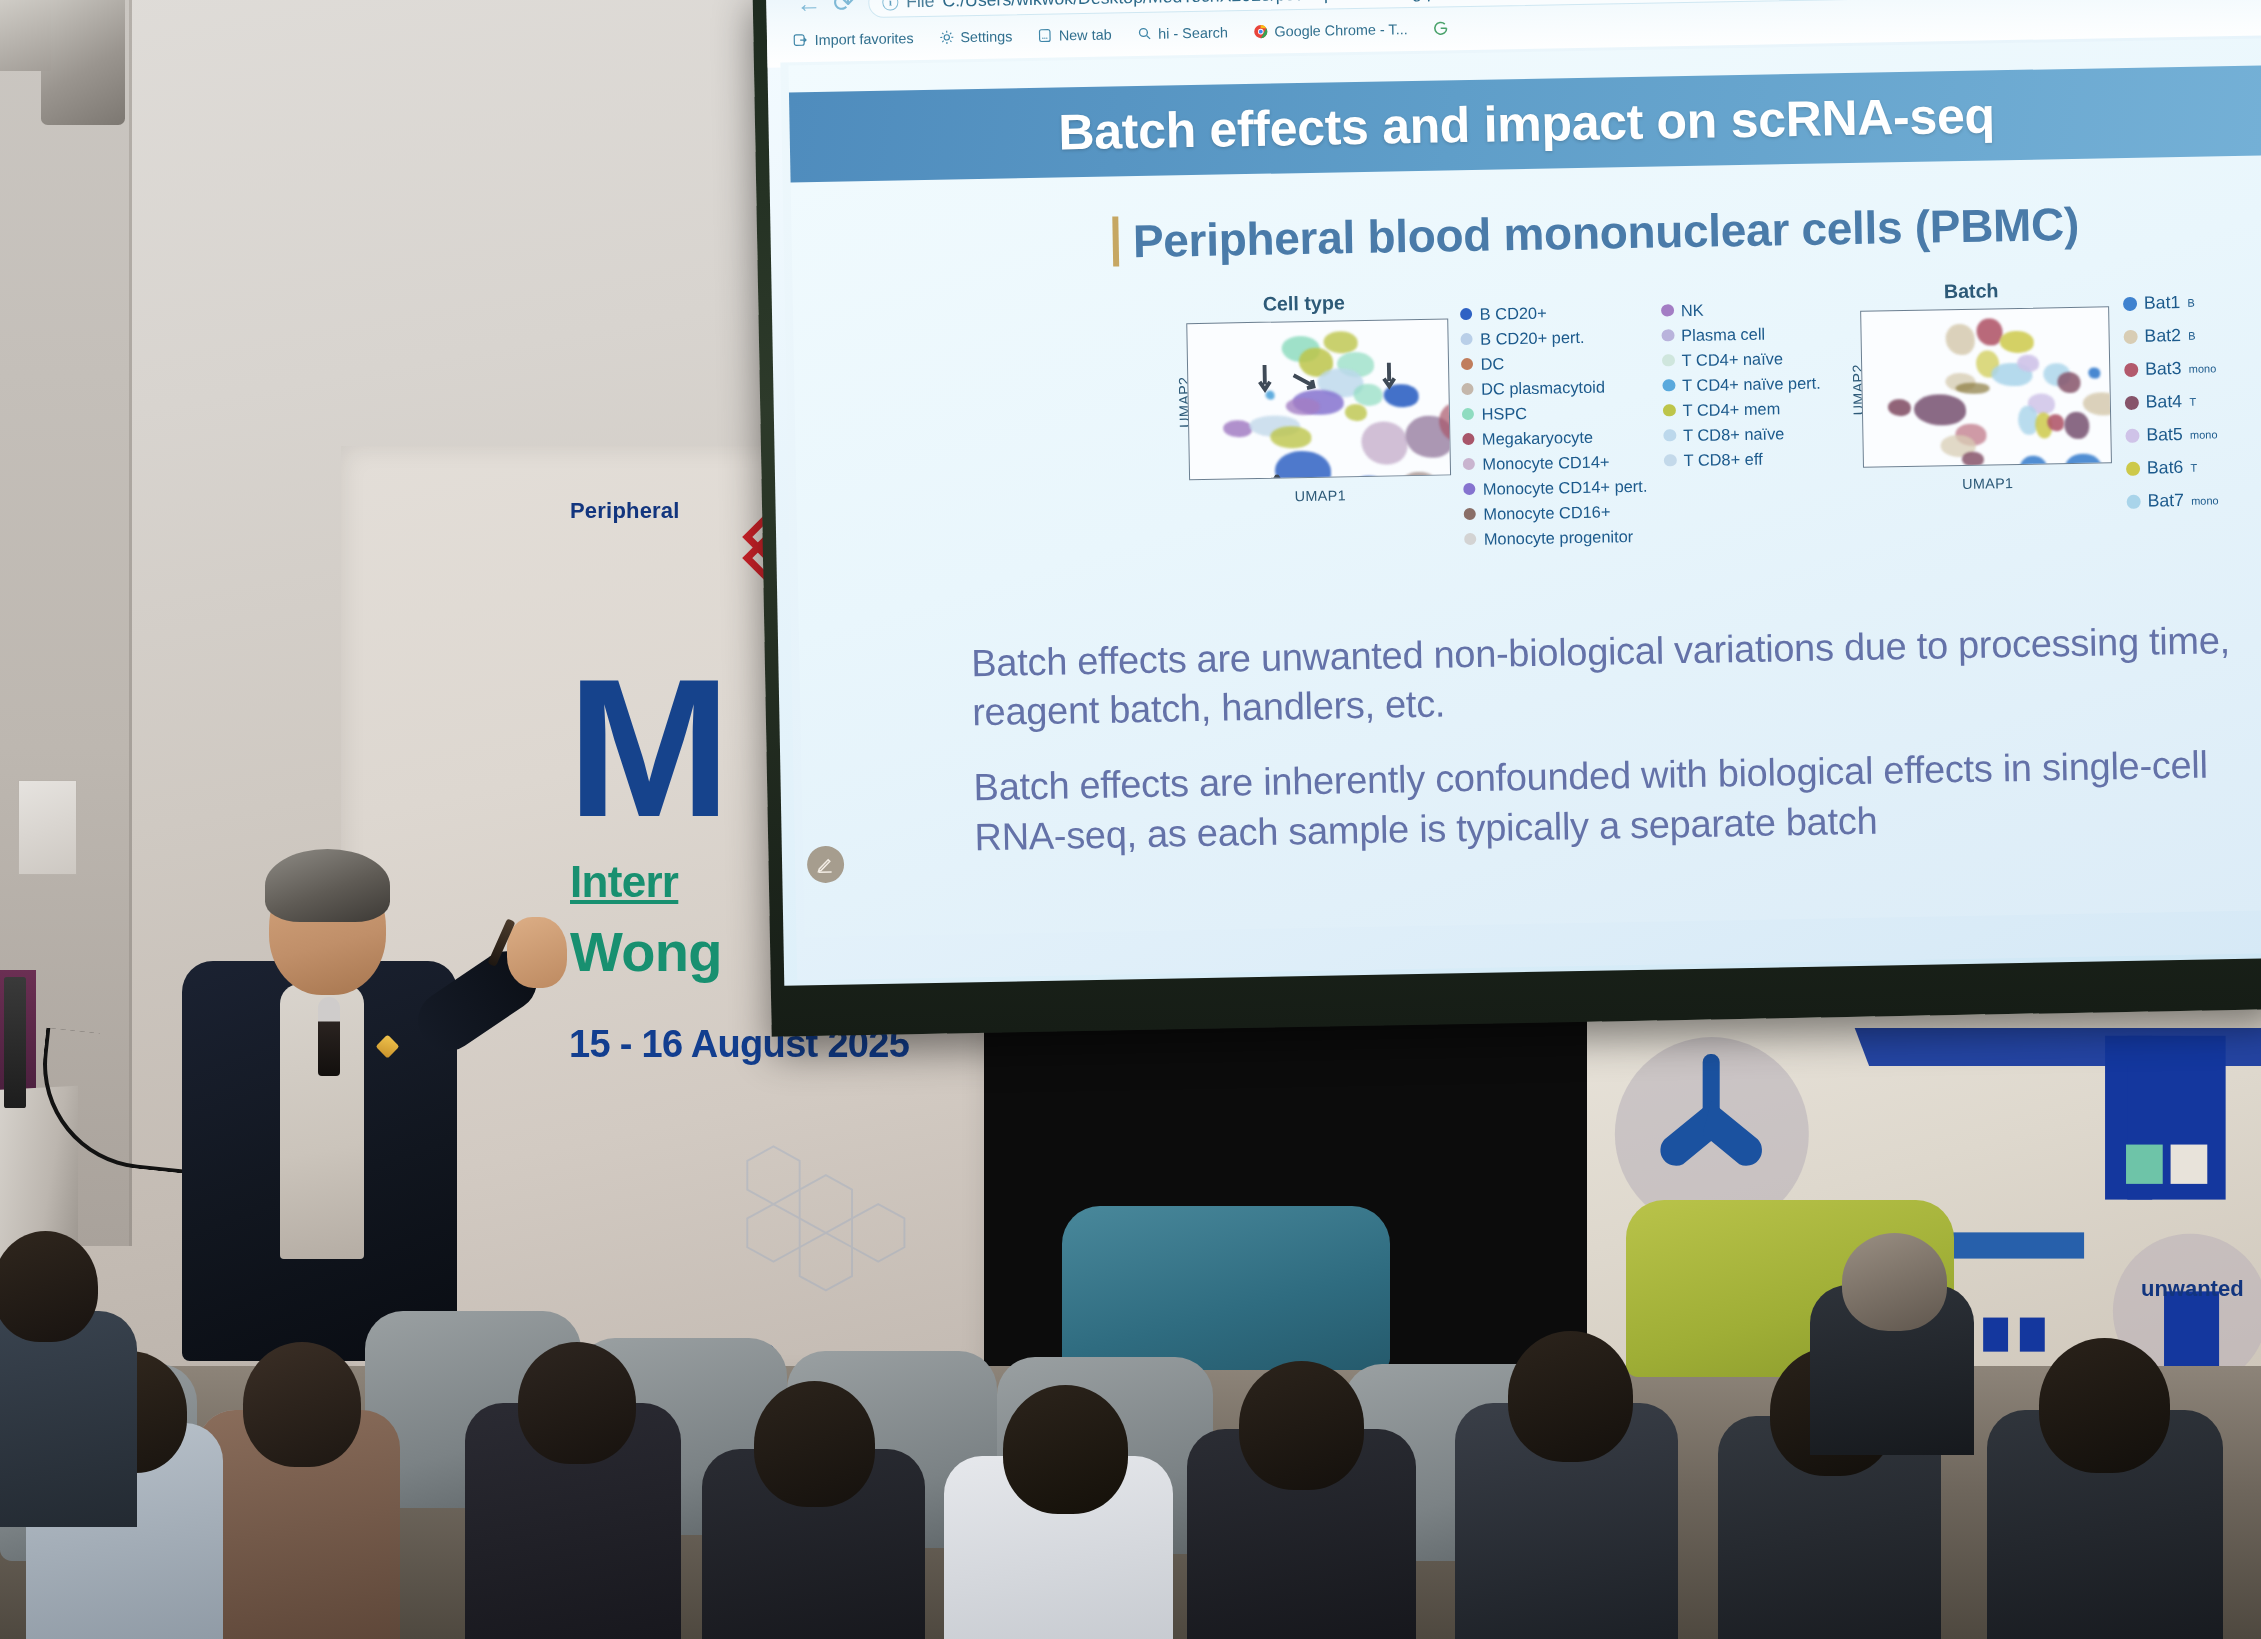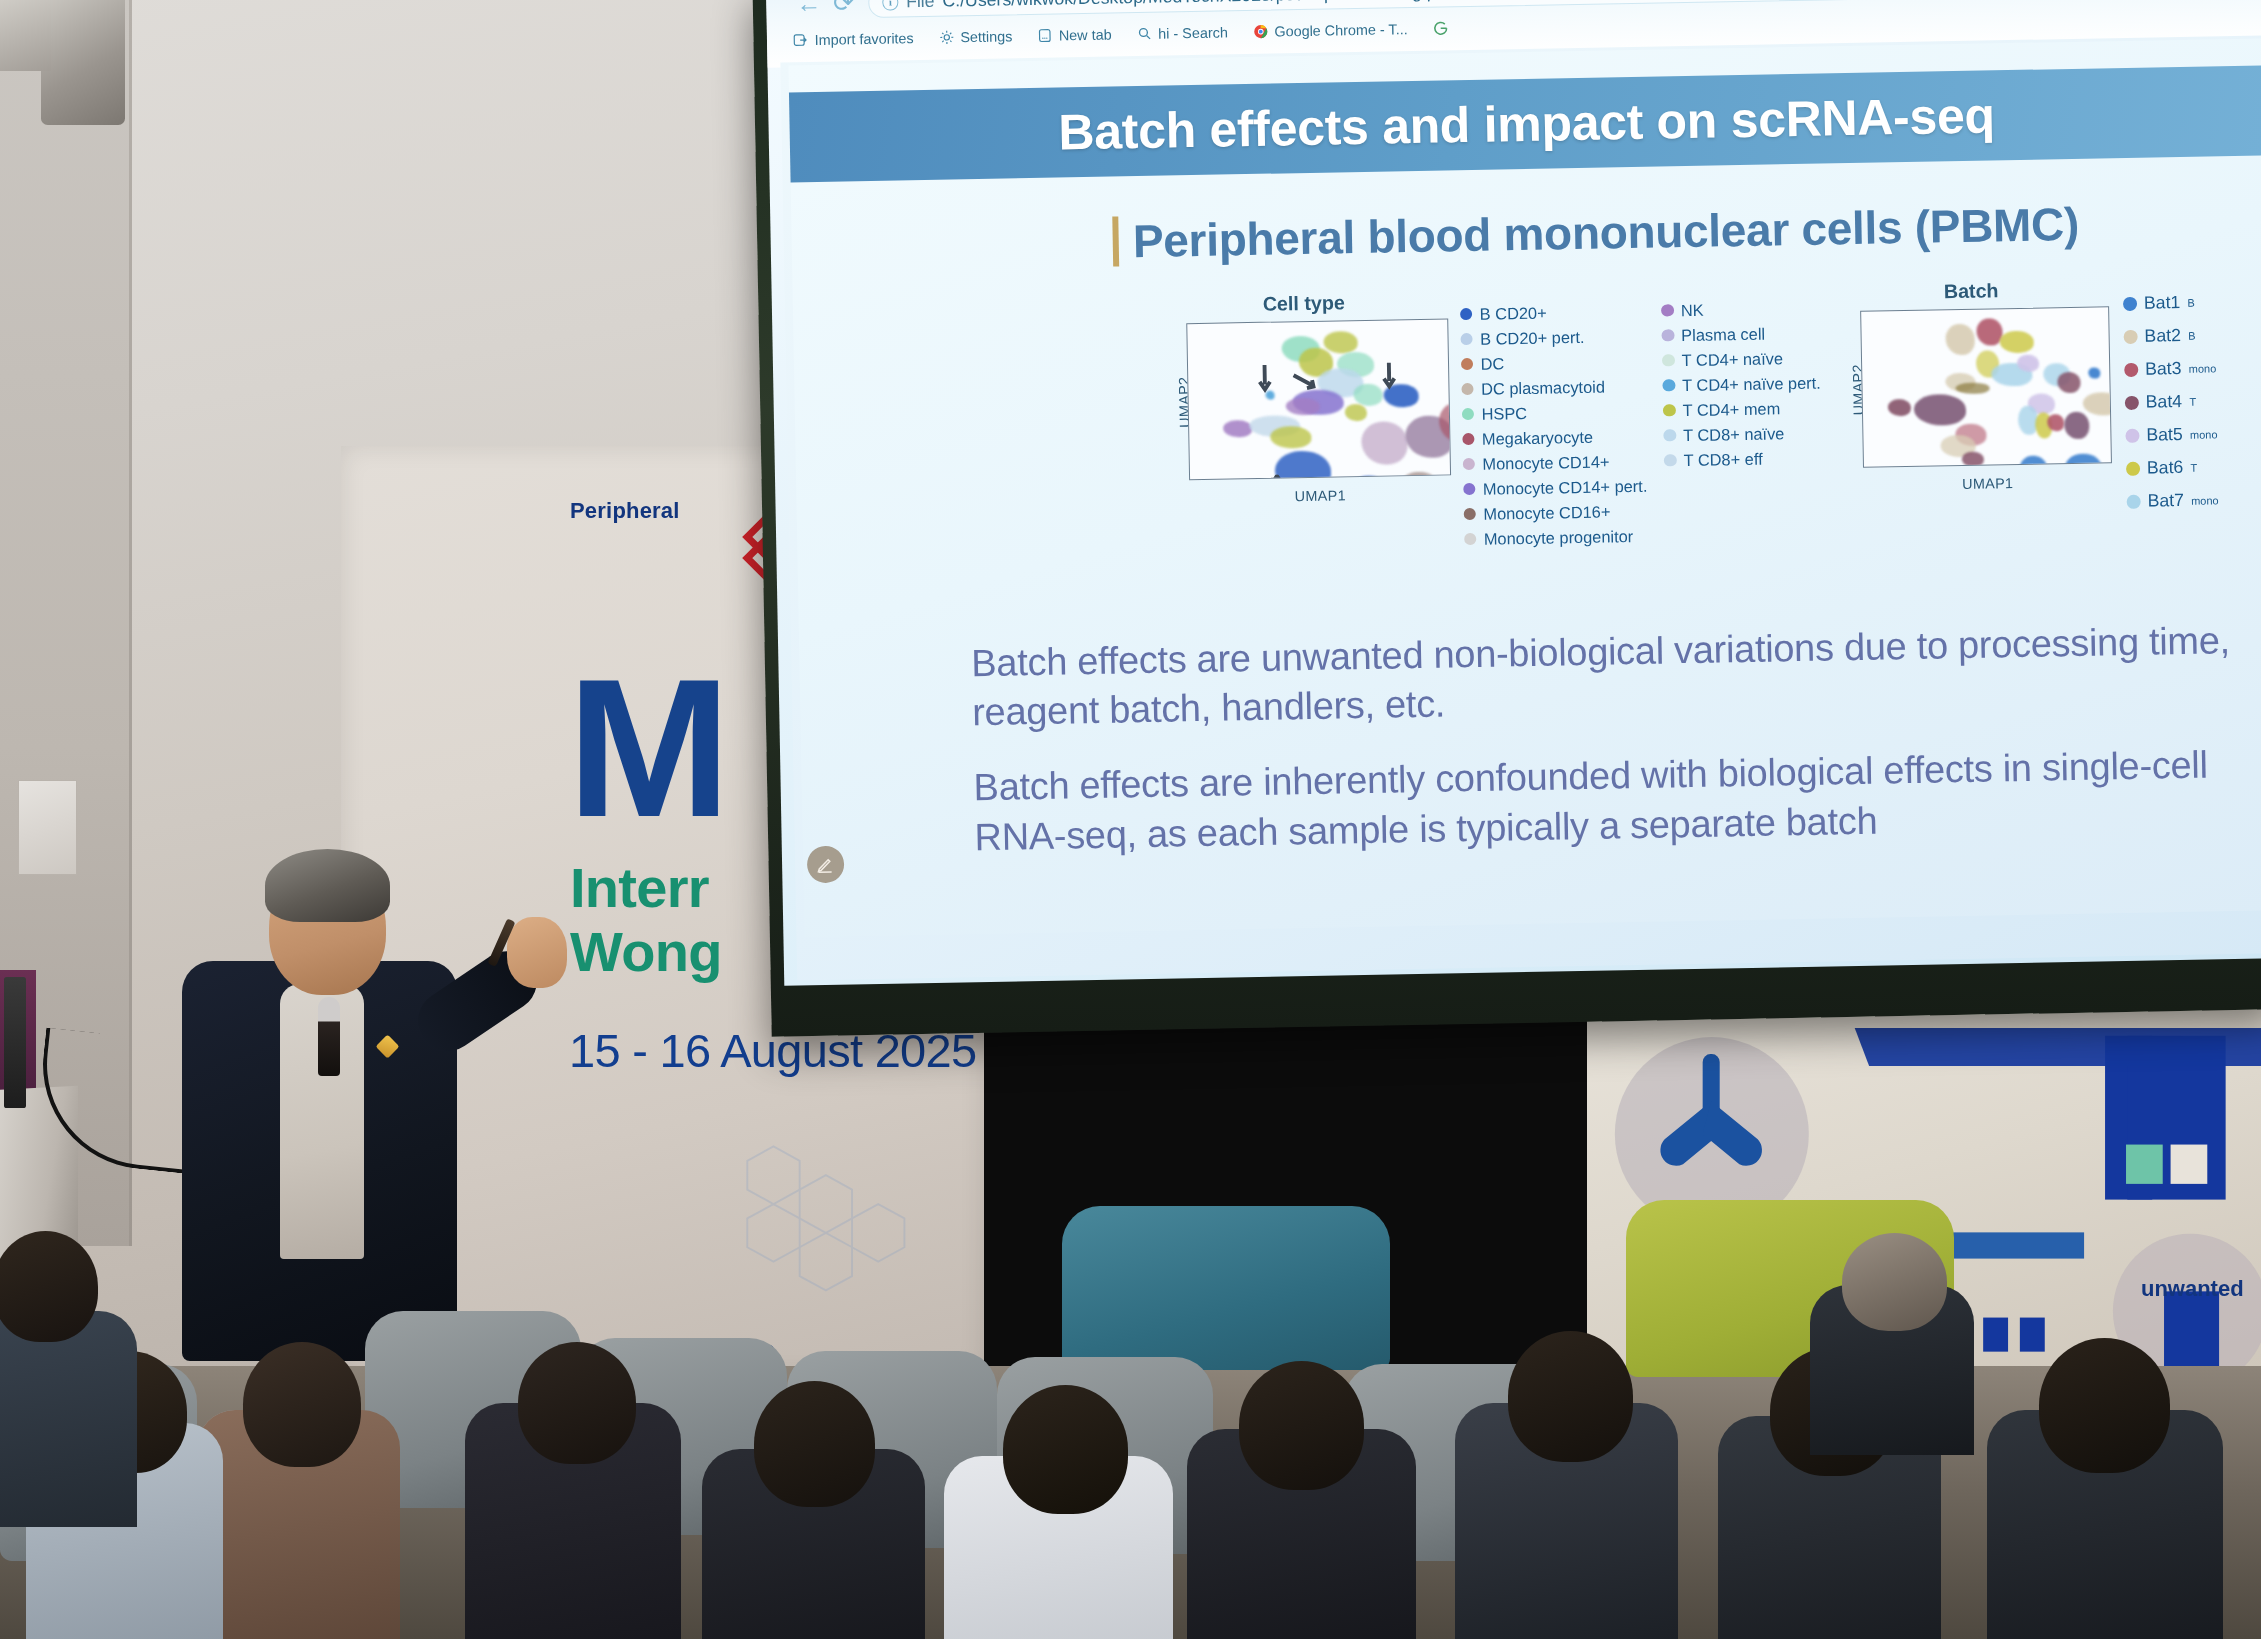--- a/index.html
+++ b/index.html
@@ -70,31 +70,31 @@
   .poster-knot {
     position: absolute; left: 393px; top: 66px; width: 66px; height: 71px;
   }
   .poster-bigM {
     position: absolute; left: 226px; top: 216px;
     font-size: 197px; font-weight: 800; color: #16438c;
     line-height: .88; letter-spacing: -3.9px;
   }
   .poster-sub1 {
     position: absolute; left: 229px; top: 412px;
-    font-size: 56px; font-weight: 800; color: #189070; line-height: 1.08;
-    letter-spacing: -0.7px; white-space: nowrap;
+    font-size: 44px; font-weight: 800; color: #189070; line-height: 1.08;
+    letter-spacing: -0.7px; white-space: nowrap; text-decoration: underline;
   }
   .poster-sub2 {
     position: absolute; left: 229px; top: 476px;
     font-size: 56px; font-weight: 800; color: #189070; line-height: 1.08;
     letter-spacing: -0.7px; white-space: nowrap;
   }
   .poster-date {
     position: absolute; left: 228px; top: 577px;
-    font-size: 47px; font-weight: 400; color: #123e8f;
+    font-size: 38px; font-weight: 700; color: #123e8f;
     letter-spacing: -0.7px; white-space: nowrap;
   }
   .poster-hex {
     position: absolute; left: 367px; top: 695px; width: 275px; height: 223px;
     opacity: .25;
   }
   .poster-bronze {
     position: absolute; left: 367px; top: 892px;
     font-size: 19.7px; font-weight: bold; color: #123e8f;
   }

